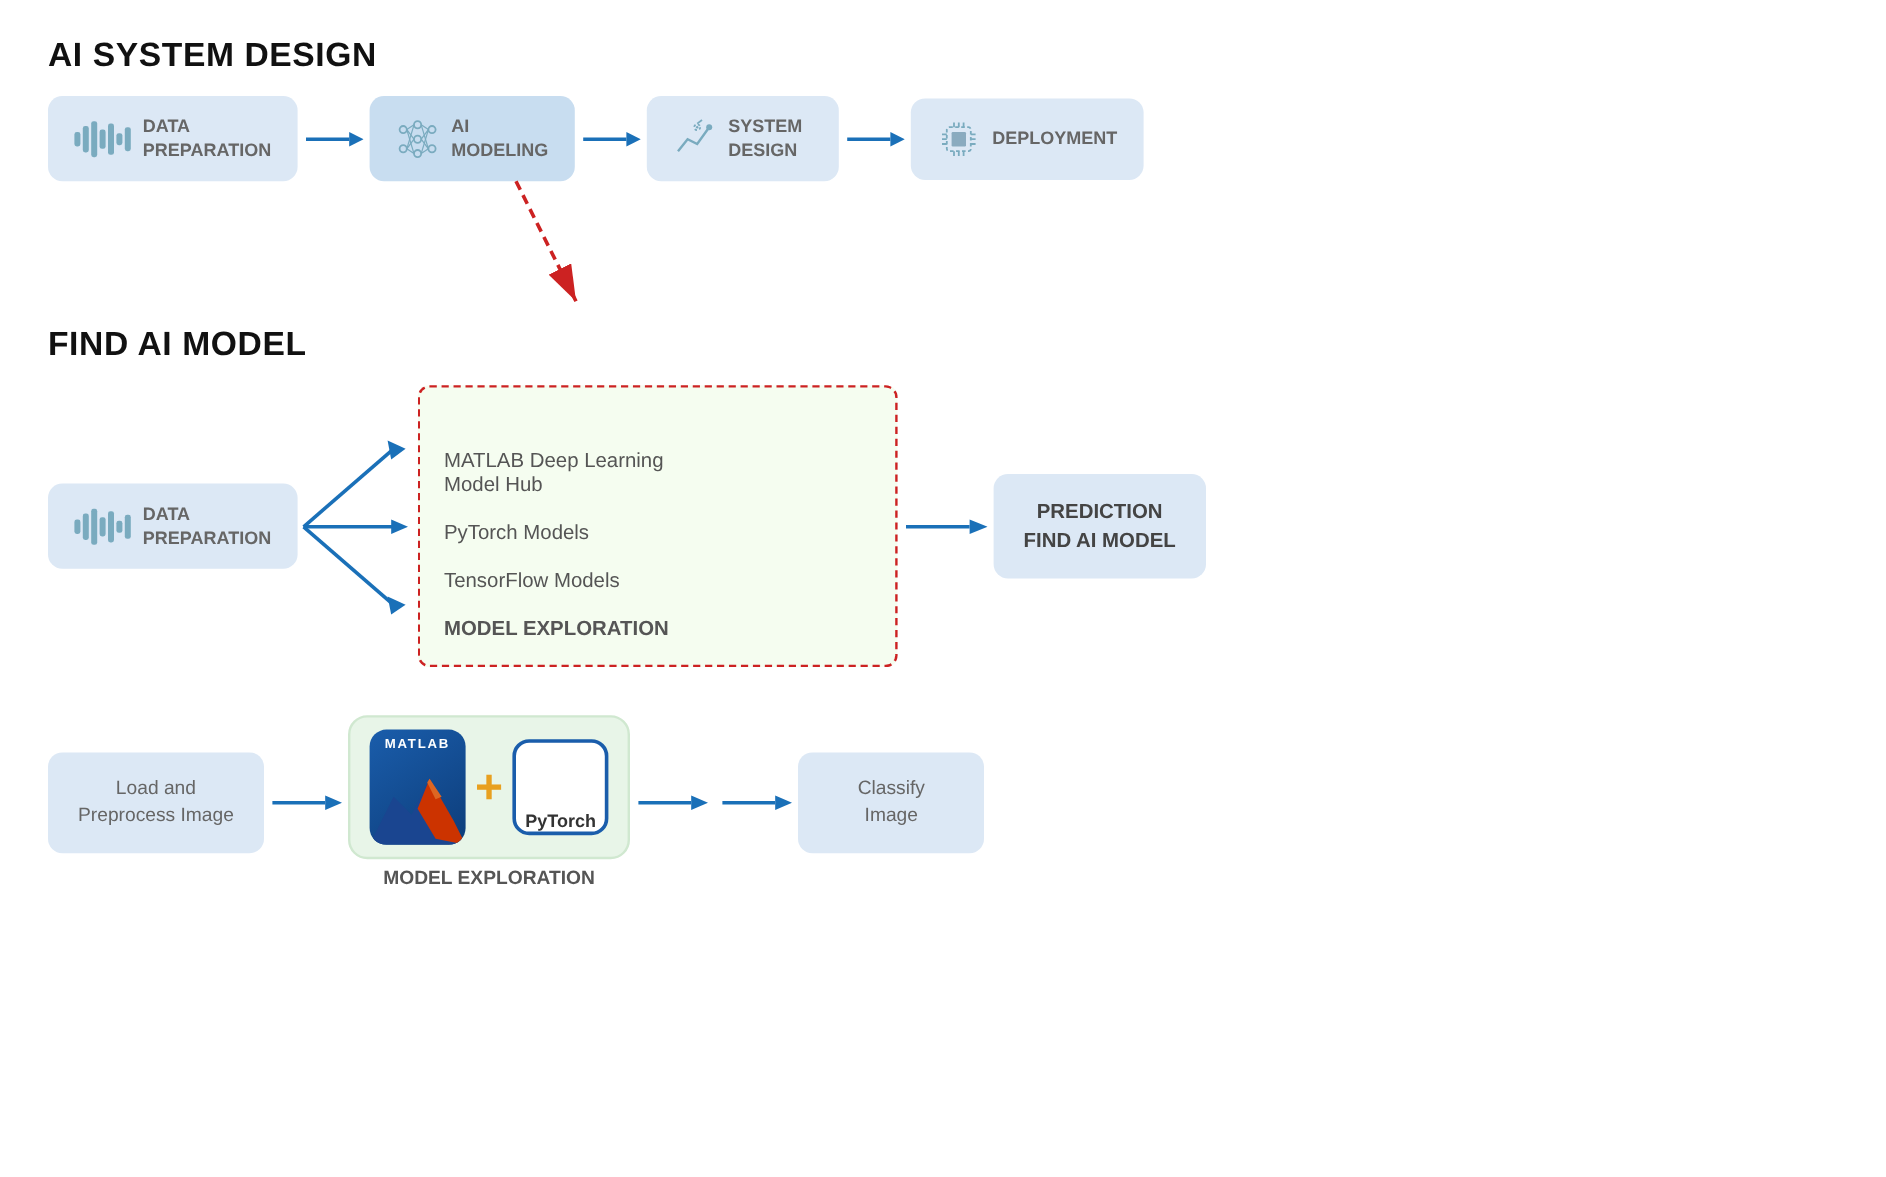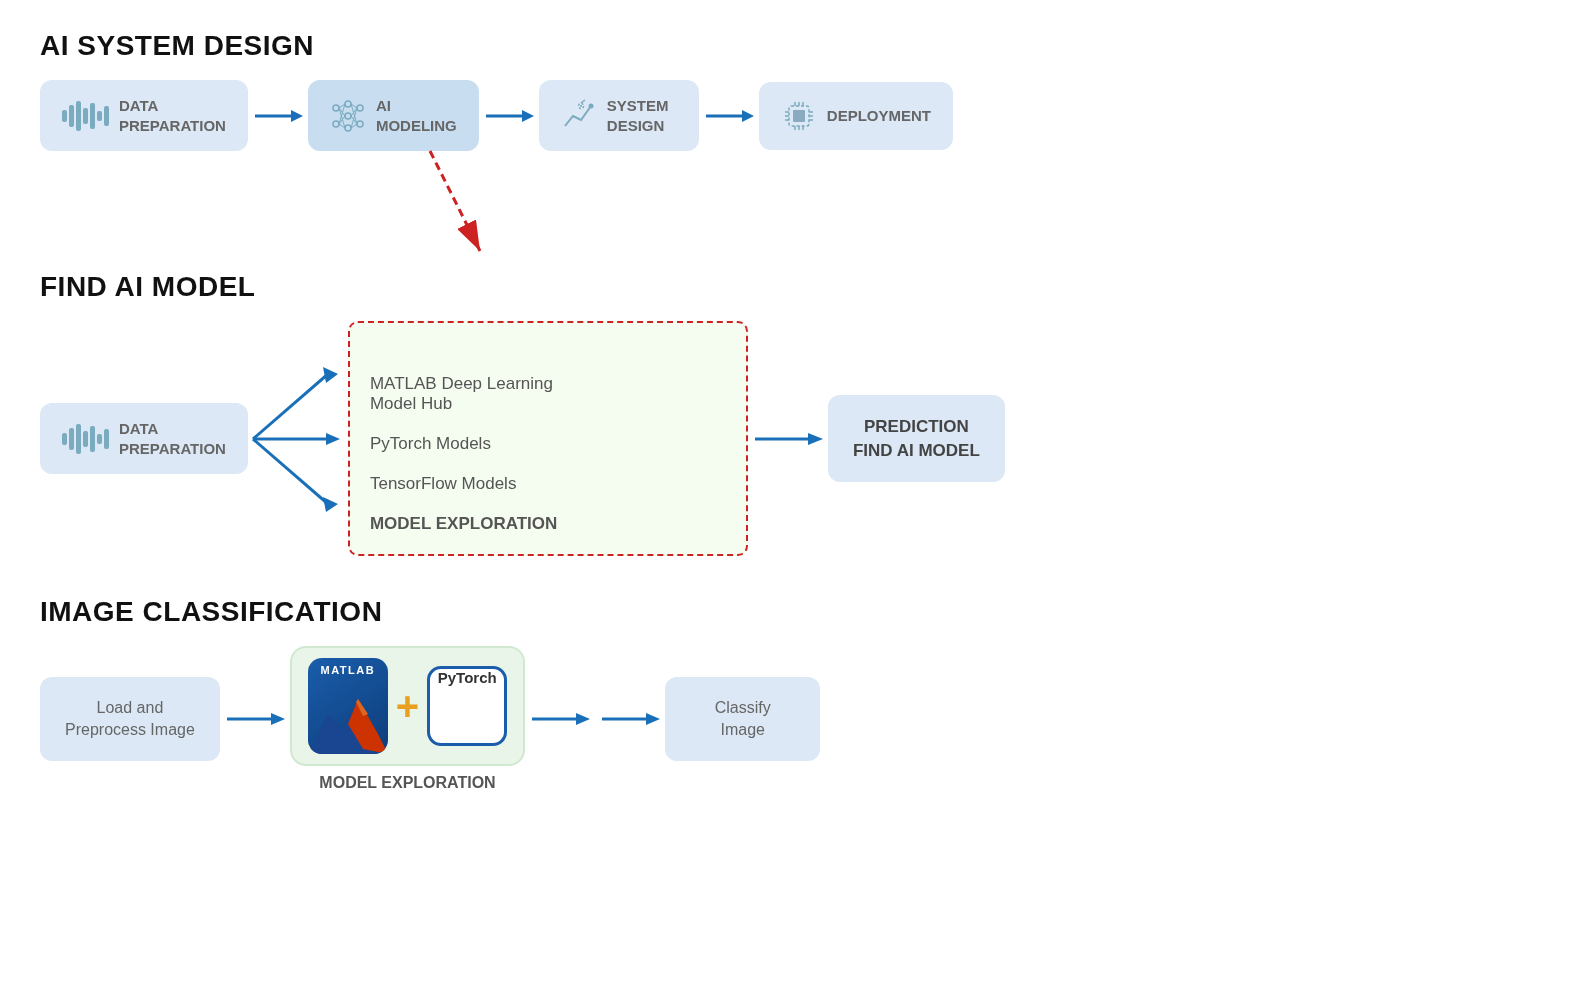--- a/index.html
+++ b/index.html
@@ -155,21 +155,21 @@
       line-height: 1;
     }
 
     .pytorch-icon {
       width: 80px;
       height: 80px;
       border-radius: 14px;
       border: 3px solid #1a5dab;
       background: white;
       display: flex;
-      align-items: flex-start;
+      align-items: flex-end;
       justify-content: center;
       font-size: 15px;
       font-weight: 700;
       color: #333;
     }
 
     .model-exp-label {
       font-size: 16px;
       font-weight: 700;
       color: #555;
@@ -379,21 +379,20 @@
     </div>
 
     <div class="pred-box">
       <span style="white-space:pre-line;">PREDICTION
 FIND AI MODEL</span>
     </div>
   </div>
 </div>
 
 <div class="section3">
-  <div class="section-title">IMAGE CLASSIFICATION</div>
 
   <div class="img-class-row">
 
     <div class="load-box">
       <span>Load and<br>Preprocess Image</span>
     </div>
 
     <div class="arrow-right" style="width:70px;">
       <svg viewBox="0 0 60 20" style="width:60px;height:20px;">
           <line x1="2" y1="10" x2="46" y2="10" stroke="#1a70b8" stroke-width="3"></line>

